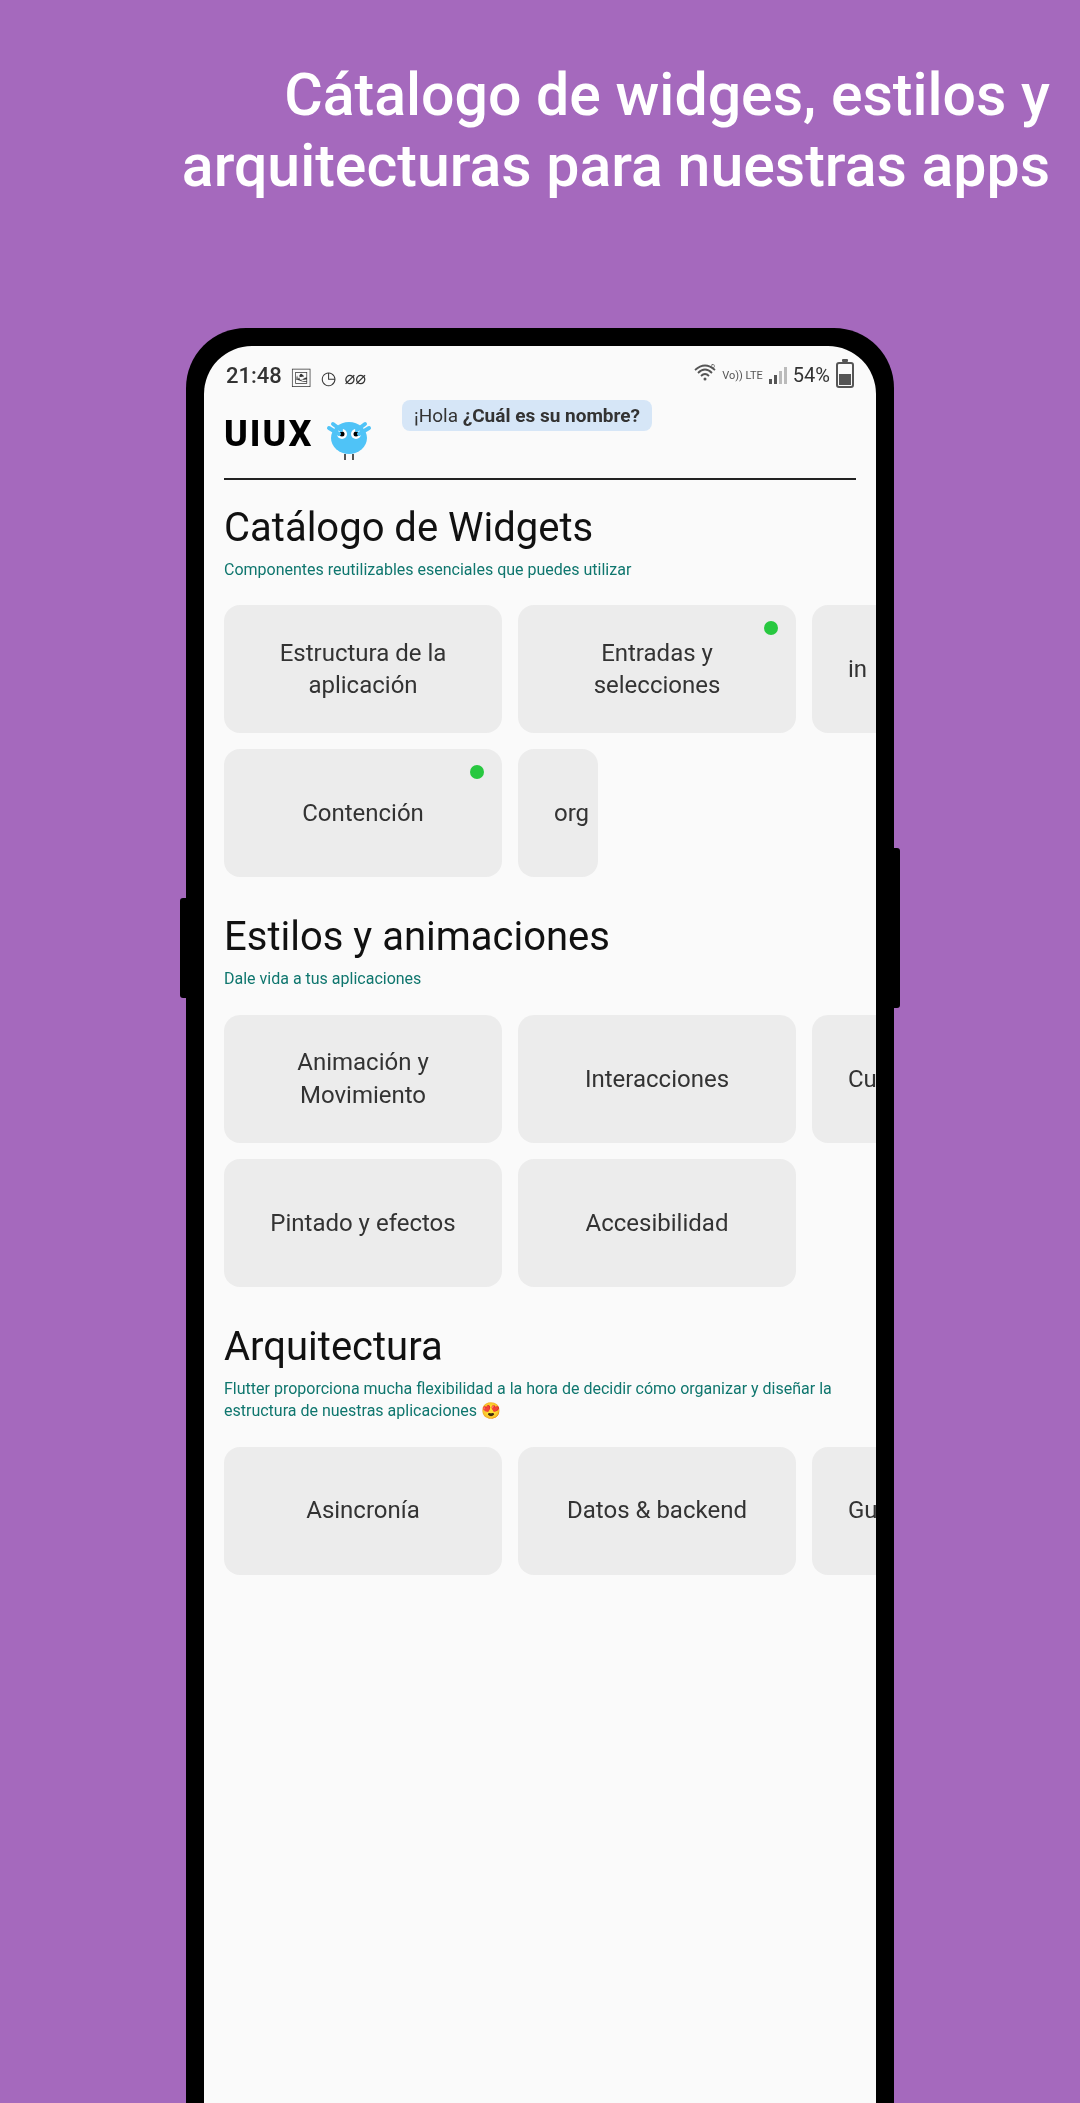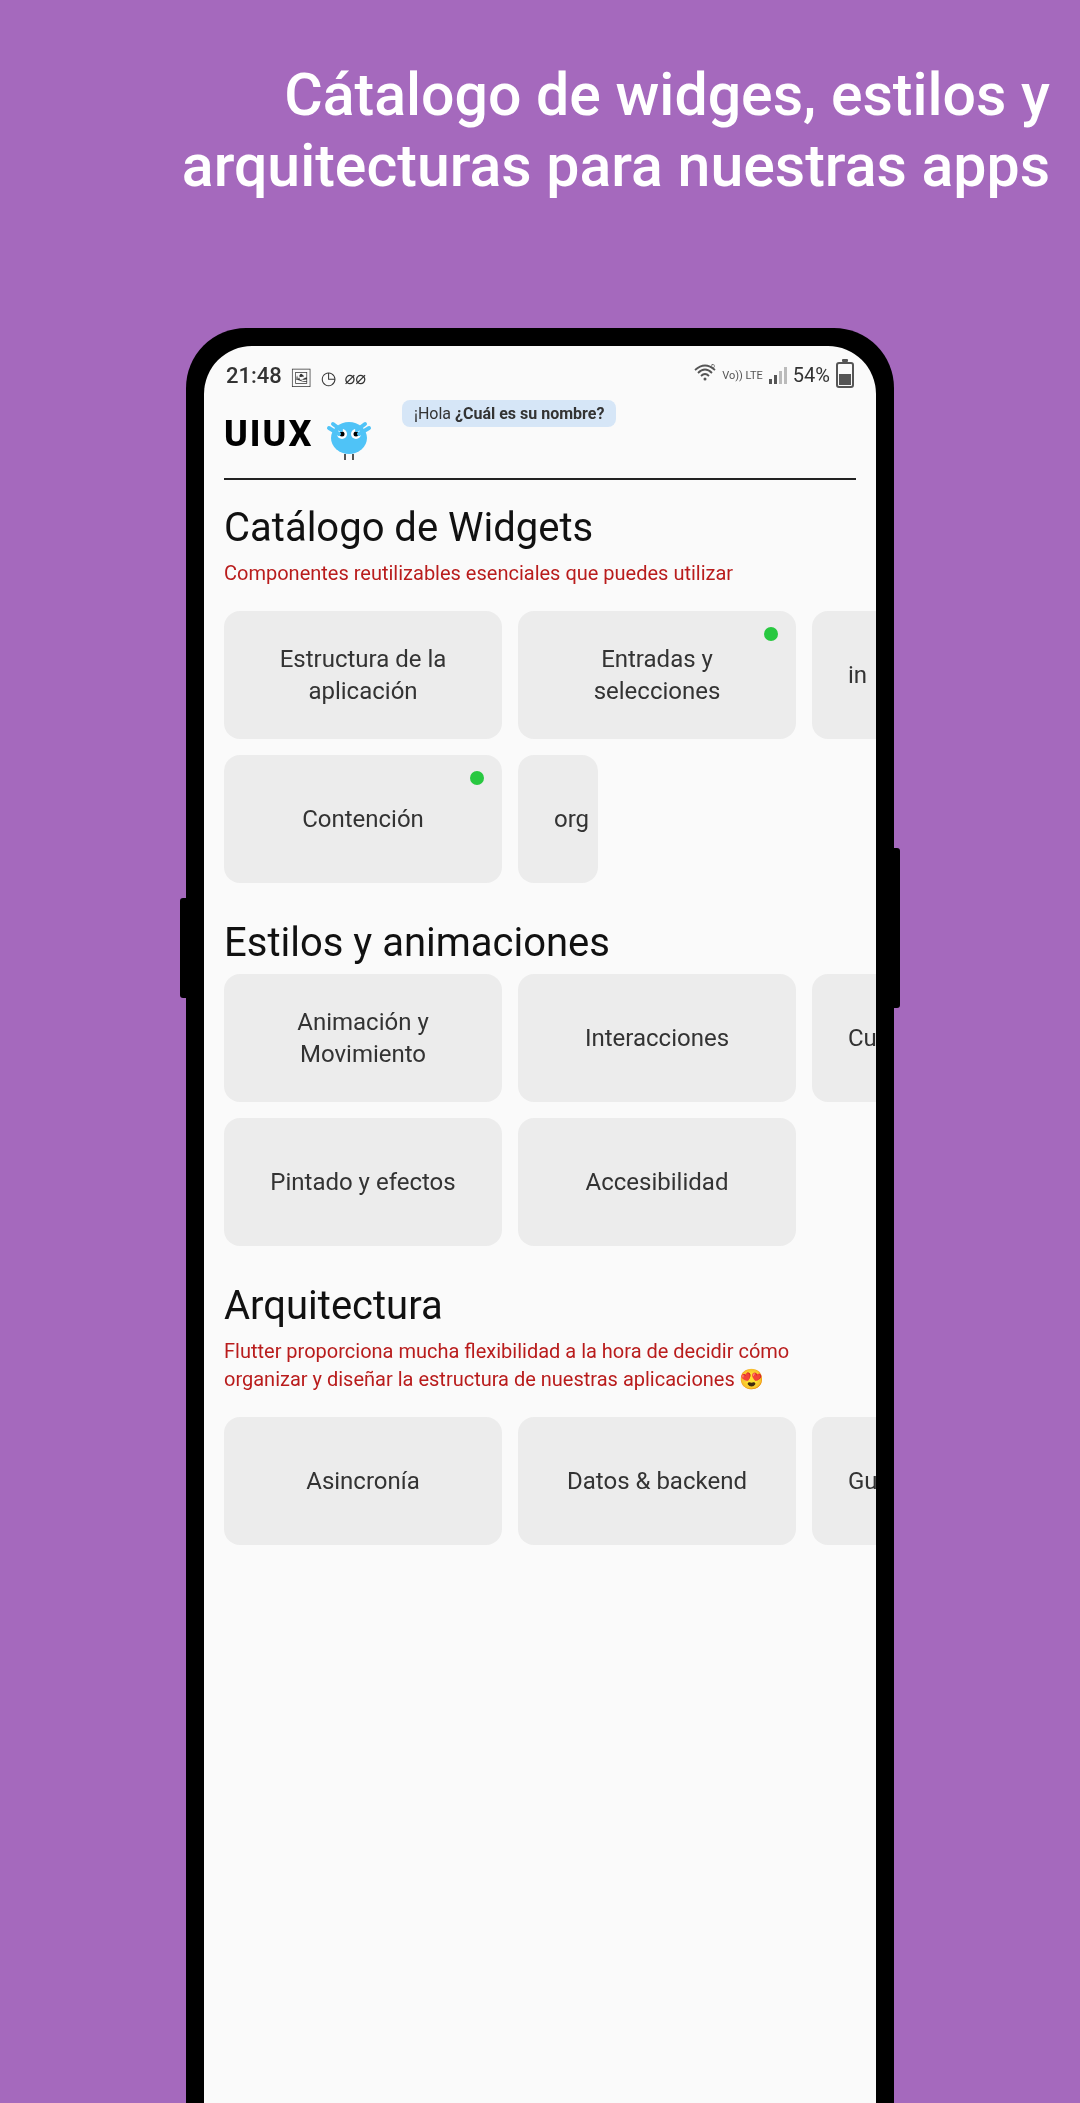--- a/index.html
+++ b/index.html
@@ -85,21 +85,21 @@
 .mascot {
   width: 56px;
   height: 56px;
   position: relative;
 }
 .mascot svg { width: 100%; height: 100%; }
 .speech {
   background: #d6e6f7;
   padding: 4px 12px;
   border-radius: 8px;
-  font-size: 16px;
+  font-size: 19px;
   color: #333;
   position: absolute;
   left: 198px;
   top: 4px;
   white-space: nowrap;
 }
 .speech b { font-weight: 700; }
 .darkmode-btn {
   margin-left: auto;
   width: 44px;
@@ -118,22 +118,22 @@
   padding: 24px 0 0 20px;
   overflow: hidden;
 }
 .section-title {
   font-size: 40px;
   font-weight: 400;
   color: #111;
   margin-bottom: 8px;
 }
 .section-subtitle {
-  font-size: 20px;
-  color: #b91c1c;
+  font-size: 16px;
+  color: #0f766e;
   line-height: 1.4;
   margin-bottom: 24px;
   padding-right: 36px;
 }
 .card-row {
   display: flex;
   gap: 16px;
   margin-bottom: 16px;
 }
 .card {
@@ -286,20 +286,21 @@
               <span>Contención</span>
               <div class="dot"></div>
             </div>
             <div class="card partial">
               <span>org</span>
             </div>
           </div>
         </div>
         <div class="section">
           <div class="section-title">Estilos y animaciones</div>
+          <div class="section-subtitle">Dale vida a tus aplicaciones</div>
           <div class="card-row">
             <div class="card">
               <span>Animación y Movimiento</span>
             </div>
             <div class="card">
               <span>Interacciones</span>
             </div>
             <div class="card partial">
               <span>Cupe</span>
             </div>

